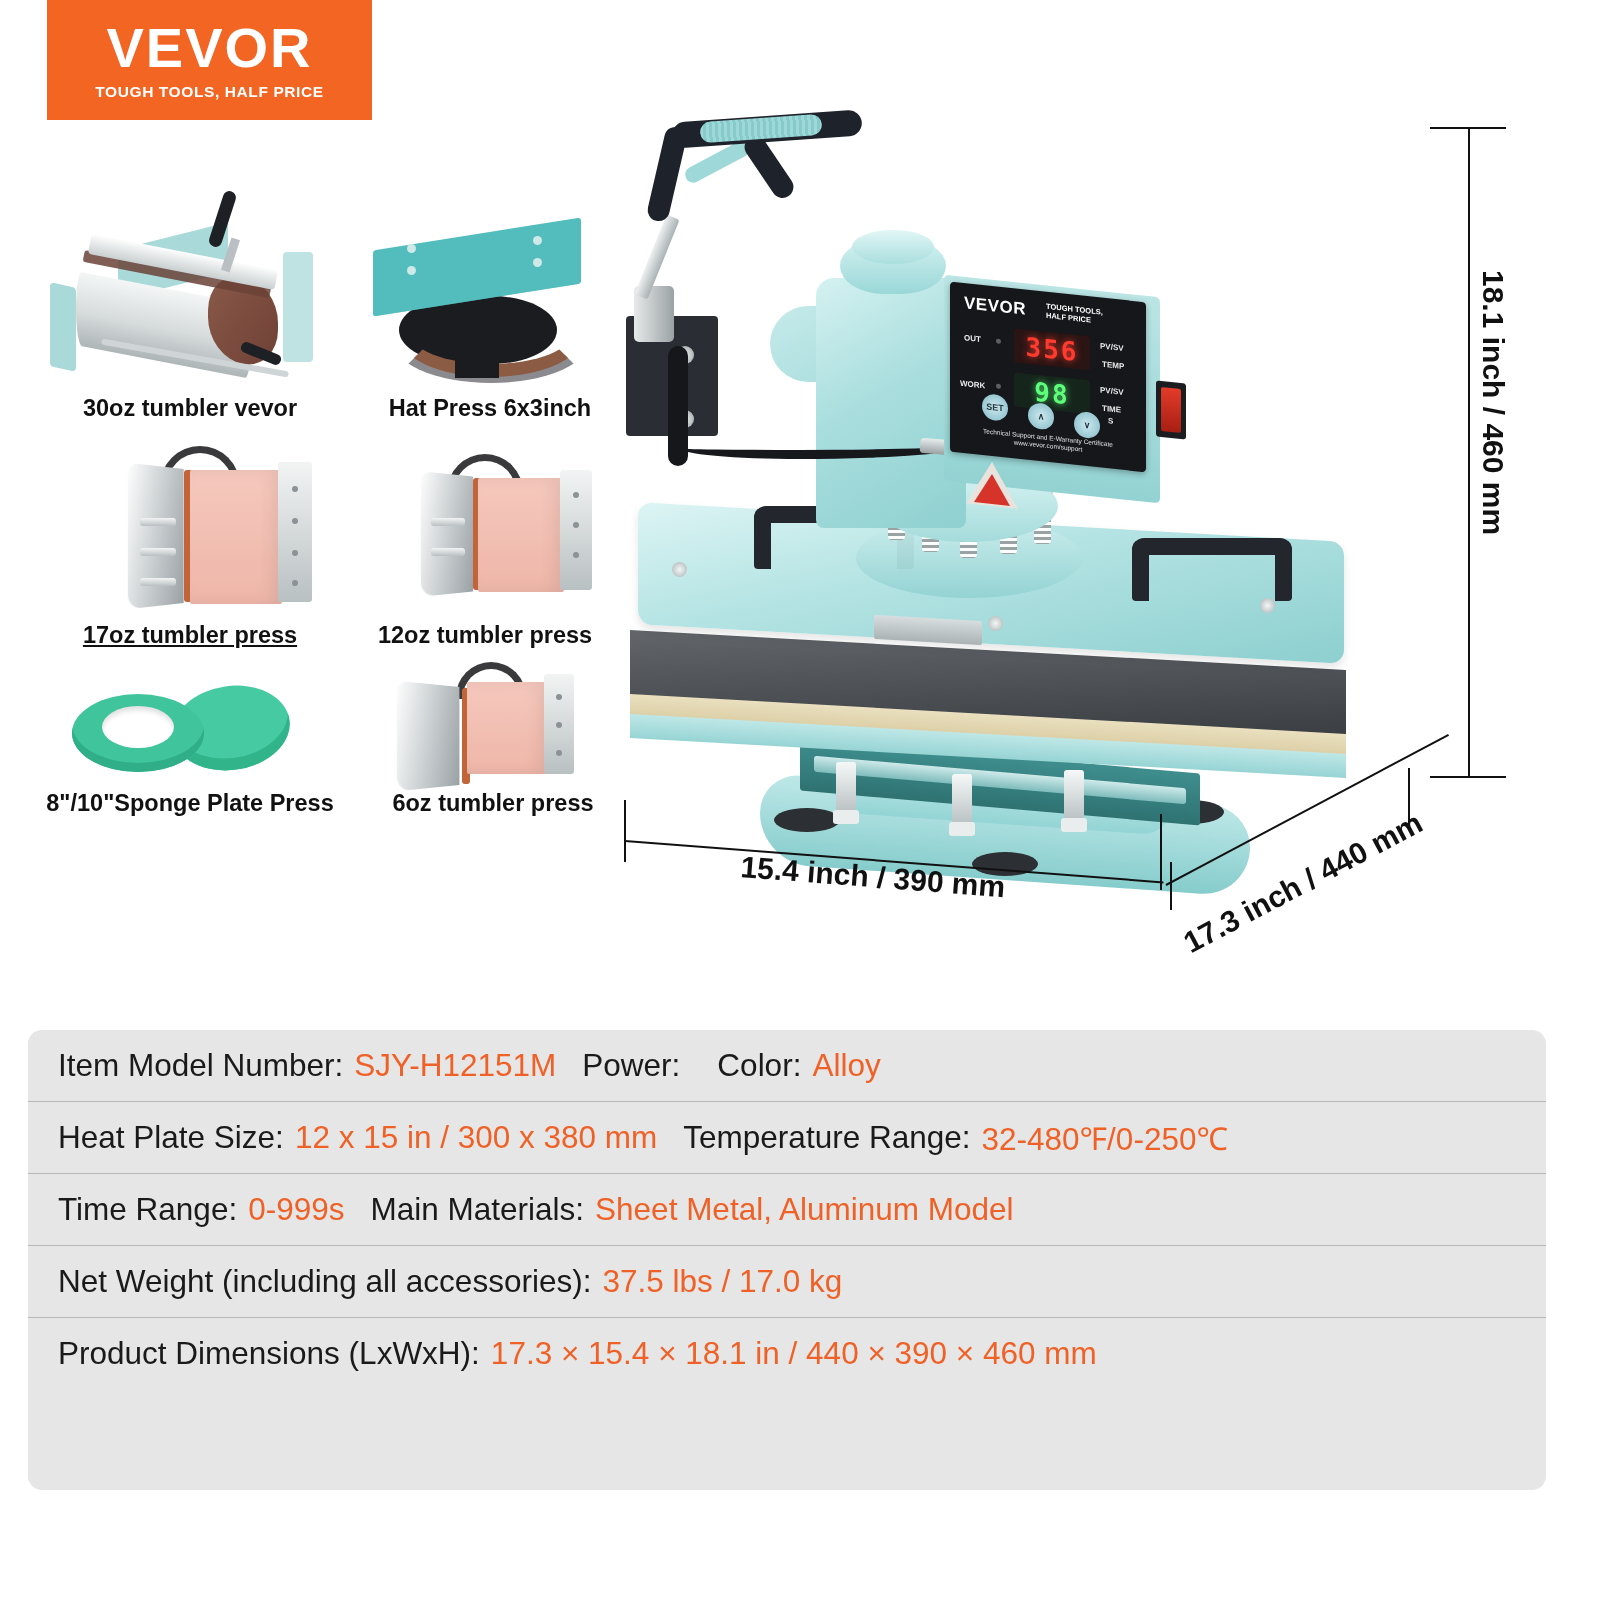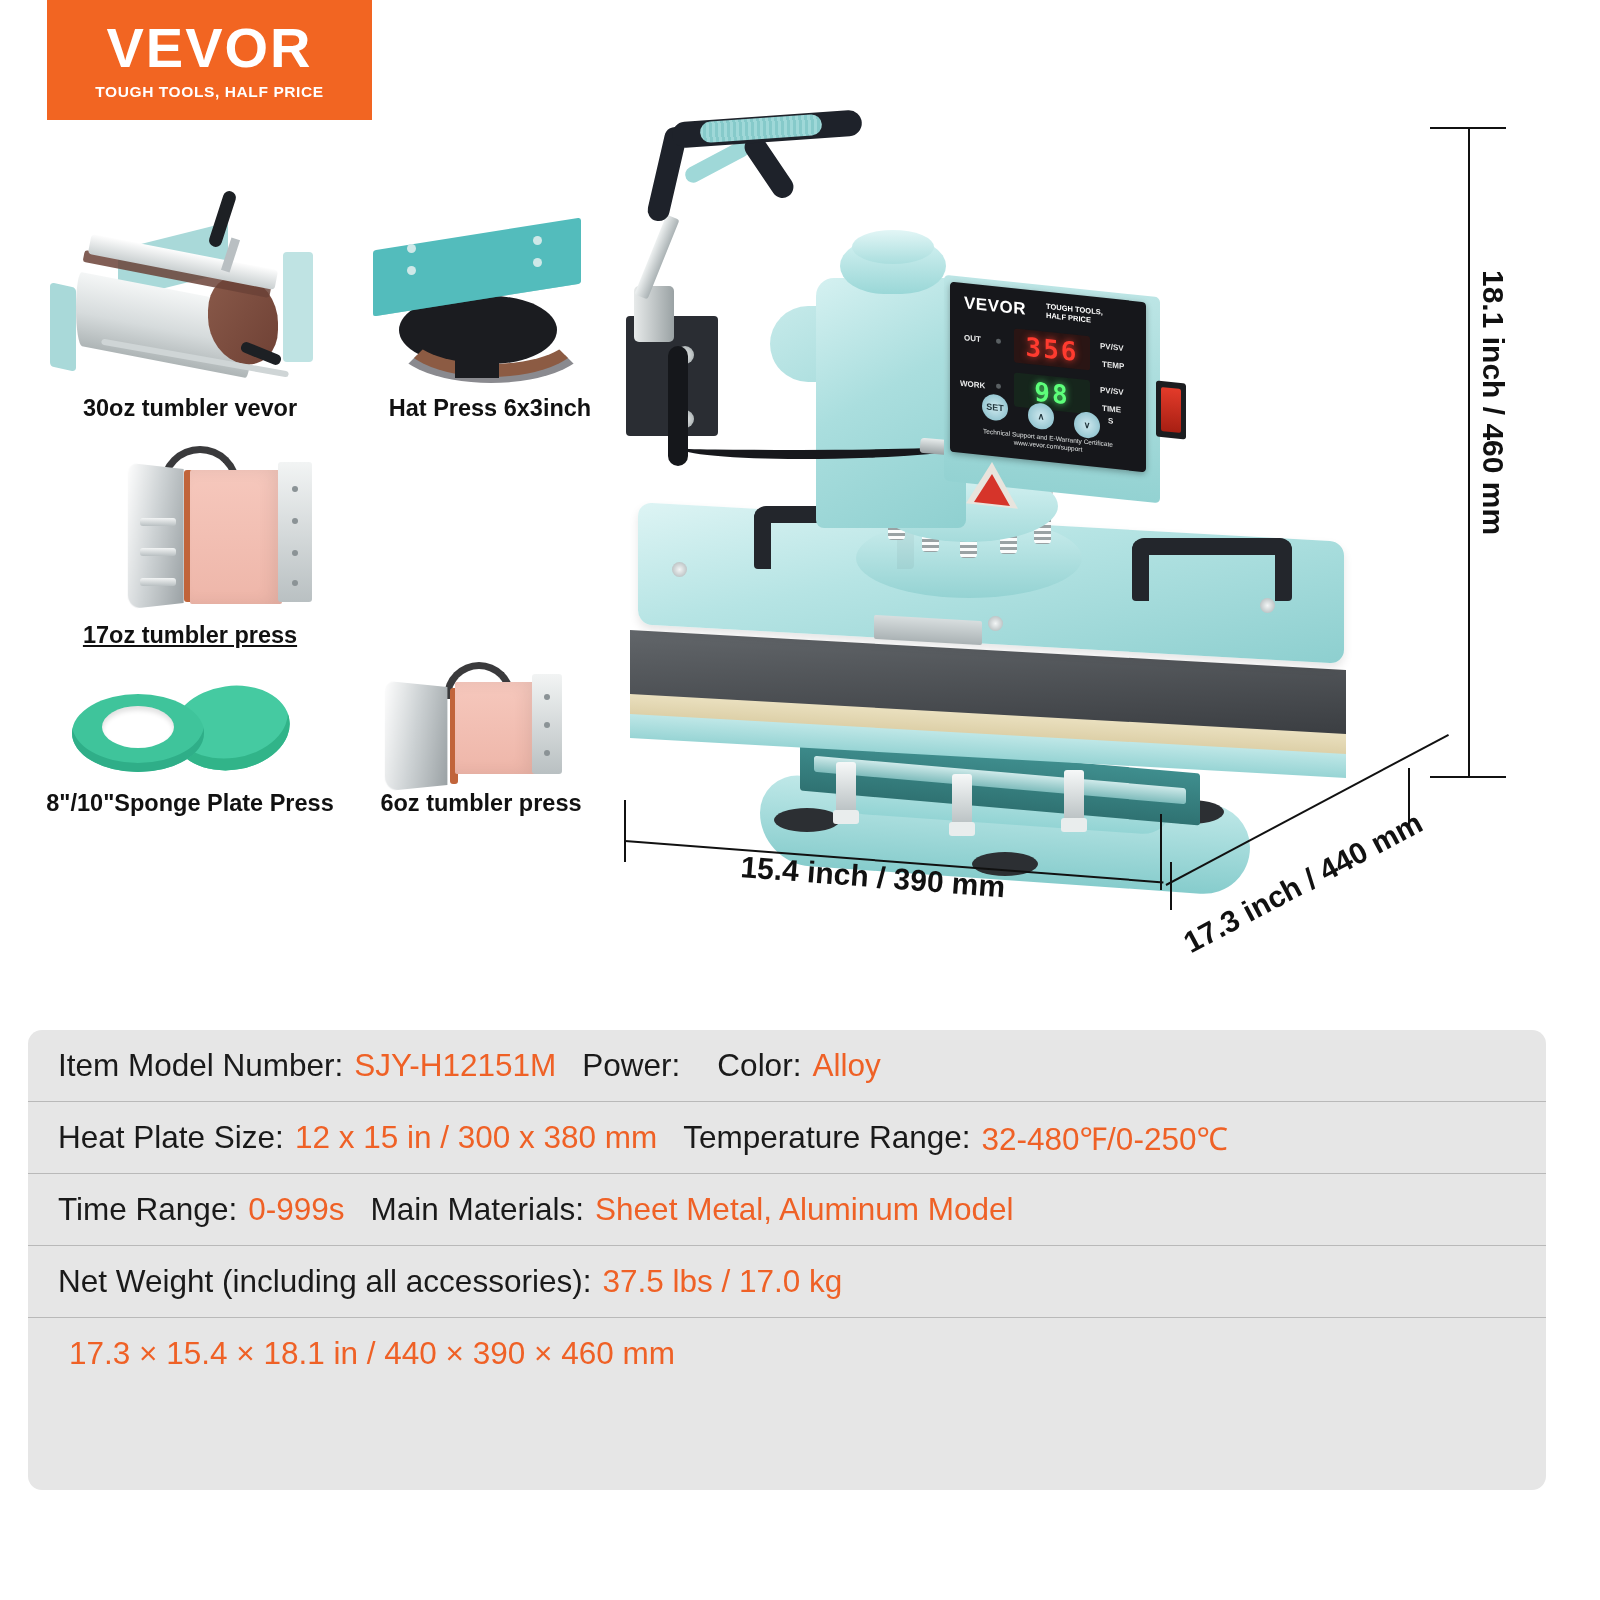--- a/index.html
+++ b/index.html
@@ -277,33 +277,52 @@
         <div class="rivet" style="left:252px;top:110px;"></div>
         <div class="rivet" style="left:252px;top:140px;"></div>
         <div class="plateR" style="left:100px;top:78px;width:36px;height:8px;"></div>
         <div class="plateR" style="left:100px;top:108px;width:36px;height:8px;"></div>
         <div class="plateR" style="left:100px;top:138px;width:36px;height:8px;"></div>
       </div>
     </div>
     <div class="acc-cap" style="top:182px;text-decoration:underline;">17oz tumbler press</div>
   </div>
 
+  <div class="acc" style="left:335px;top:440px;width:300px;height:220px;">
+    <div class="acc-art">
+      <div class="tb" style="width:300px;height:180px;">
+        <div class="strap" style="left:112px;top:14px;width:62px;height:34px;"></div>
+        <div class="shell" style="left:84px;top:34px;width:58px;height:120px;
+             border-radius:10px 0 0 14px;transform:perspective(300px) rotateY(26deg);"></div>
+        <div class="edge" style="left:138px;top:38px;width:8px;height:112px;border-radius:3px;"></div>
+        <div class="pad" style="left:143px;top:38px;width:86px;height:114px;border-radius:2px;
+             box-shadow:inset -10px 0 16px rgba(0,0,0,.07);"></div>
+        <div class="plateR" style="left:225px;top:30px;width:32px;height:120px;"></div>
+        <div class="rivet" style="left:238px;top:52px;"></div>
+        <div class="rivet" style="left:238px;top:82px;"></div>
+        <div class="rivet" style="left:238px;top:112px;"></div>
+        <div class="plateR" style="left:96px;top:78px;width:34px;height:8px;"></div>
+        <div class="plateR" style="left:96px;top:108px;width:34px;height:8px;"></div>
+      </div>
+    </div>
+    <div class="acc-cap" style="top:182px;">12oz tumbler press</div>
+  </div>
 
   <div class="acc" style="left:30px;top:672px;width:320px;height:200px;">
     <div class="acc-art" style="left:34px;">
       <div class="sp">
         <div class="disc"></div>
         <div class="ring"></div>
         <div class="hole"></div>
       </div>
     </div>
     <div class="acc-cap" style="top:118px;">8"/10"Sponge Plate Press</div>
   </div>
 
-  <div class="acc" style="left:336px;top:660px;width:290px;height:210px;">
+  <div class="acc" style="left:348px;top:660px;width:290px;height:210px;">
     <div class="acc-art">
       <div class="tb" style="width:290px;height:150px;">
         <div class="strap" style="left:108px;top:2px;width:56px;height:30px;"></div>
         <div class="shell" style="left:46px;top:24px;width:72px;height:104px;
              border-radius:10px 0 0 14px;transform:perspective(300px) rotateY(30deg);"></div>
         <div class="edge" style="left:114px;top:28px;width:8px;height:96px;border-radius:3px;"></div>
         <div class="pad" style="left:119px;top:22px;width:82px;height:92px;border-radius:2px;
              box-shadow:inset -10px 0 16px rgba(0,0,0,.07);"></div>
         <div class="plateR" style="left:196px;top:14px;width:30px;height:100px;"></div>
         <div class="rivet" style="left:208px;top:34px;"></div>
@@ -471,18 +490,19 @@
       <span class="v">Sheet Metal, Aluminum Model</span>
     </div>
 
     <div class="specrow">
       <span class="k">Net Weight (including all accessories):</span>
       <span class="gap-s"></span>
       <span class="v">37.5 lbs / 17.0 kg</span>
     </div>
 
     <div class="specrow">
+      <span class="k">Product Dimensions (LxWxH):</span>
       <span class="gap-s"></span>
       <span class="v">17.3 × 15.4 × 18.1 in / 440 × 390 × 460 mm</span>
     </div>
 
   </div>
 </div>
 
 </body></html>

